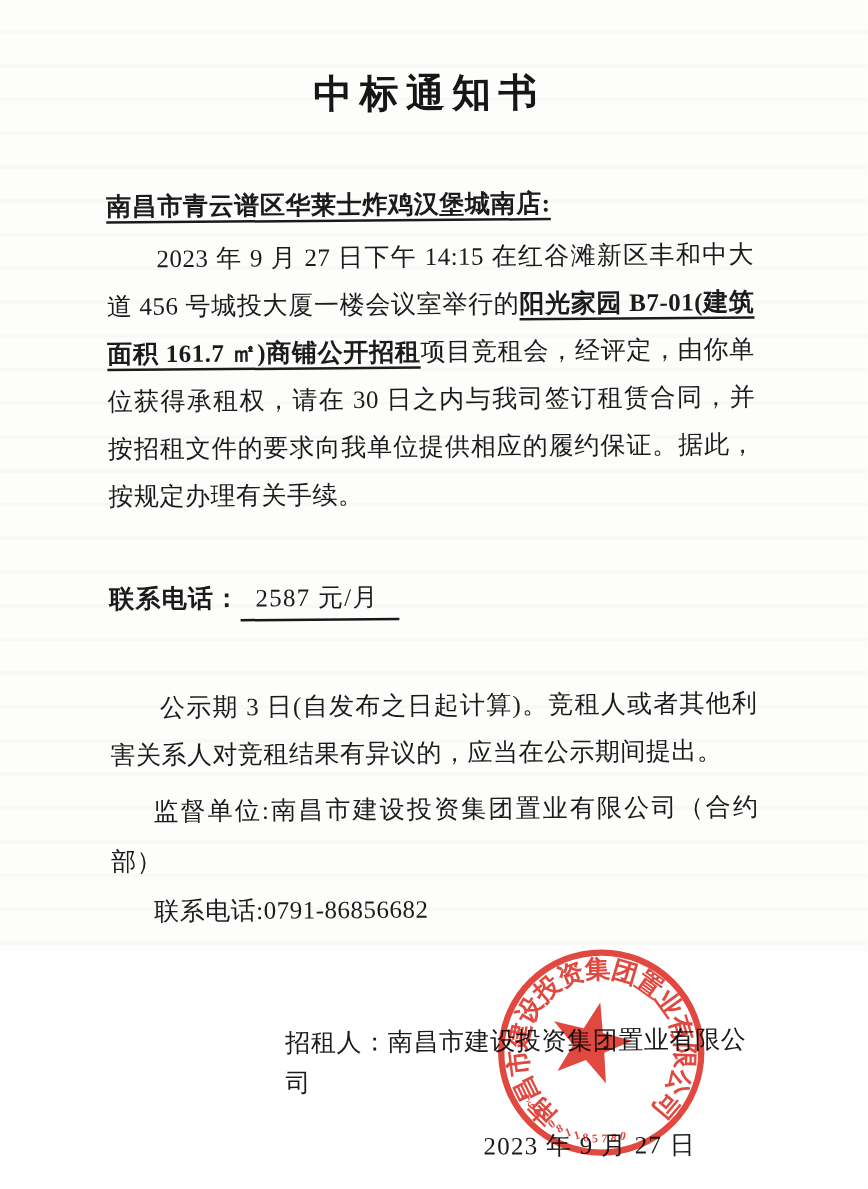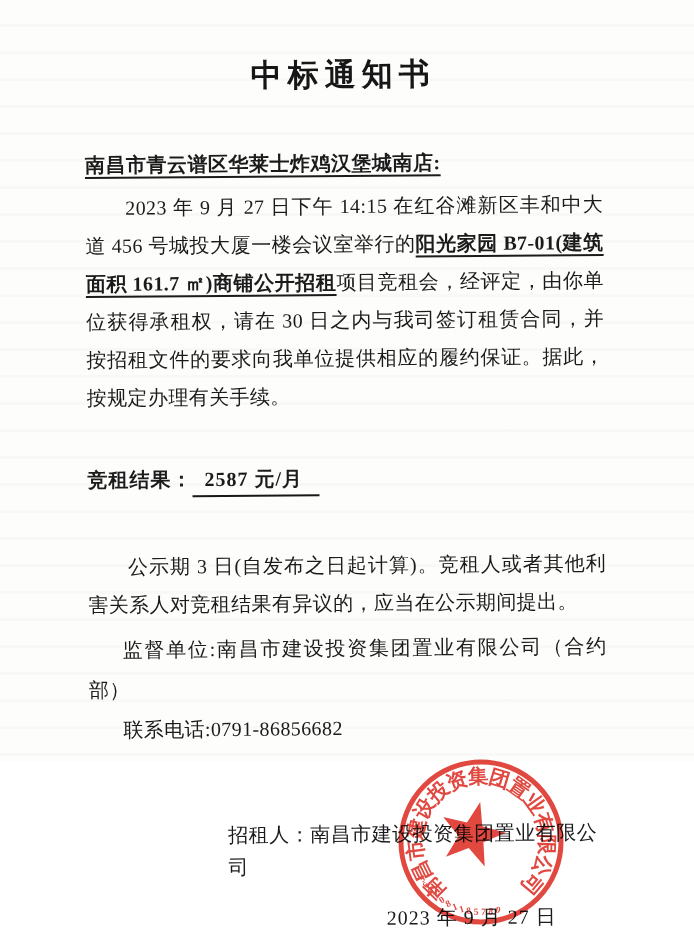--- a/index.html
+++ b/index.html
@@ -47,21 +47,21 @@
     text-underline-offset:5px;
   }
   .result-line{
     margin-top:48px;line-height:30px;
     font-size:20px;font-weight:700;letter-spacing:1px;
   }
   .result-value{
     display:inline-block;
     border-bottom:2px solid #181818;
     padding:0 16px 1px 12px;
-    font-weight:700;
+    font-weight:400;
   }
   .publicity{margin-top:50px;}
   .tail{margin-top:6px;}
   .tail .para{line-height:40px;text-indent:1.7em;}
   .issuer-line{
     margin-top:70px;margin-left:138px;
     font-size:20px;line-height:32px;letter-spacing:0.5px;
   }
   .date-line{
     margin-top:22px;margin-left:296px;
@@ -83,21 +83,21 @@
 
 <div class="page">
   <div class="content">
 
     <h1 class="title">中标通知书</h1>
 
     <div class="recipient">南昌市青云谱区华莱士炸鸡汉堡城南店:</div>
 
     <p class="para p1"><span>2023 年 9 月 27 日下午 14:15 在红谷滩新区丰和中大道 456 号城投大厦一楼会议室举行的</span><span class="hl">阳光家园 B7-01(建筑面积 161.7 ㎡)商铺公开招租</span><span>项目竞租会，经评定，由你单位获得承租权，请在 30 日之内与我司签订租赁合同，并按招租文件的要求向我单位提供相应的履约保证。据此，按规定办理有关手续。</span></p>
 
-    <div class="result-line"><span>竞租结果：</span><span class="result-value">2587 元/月</span></div>
+    <div class="result-line"><span>联系电话：</span><span class="result-value">2587 元/月</span></div>
 
     <p class="para publicity">公示期 3 日(自发布之日起计算)。竞租人或者其他利害关系人对竞租结果有异议的，应当在公示期间提出。</p>
 
     <div class="tail">
       <p class="para">监督单位:南昌市建设投资集团置业有限公司（合约部）</p>
       <p class="para">联系电话:0791-86856682</p>
     </div>
 
     <div class="issuer-line"><span>招租人：</span><span>南昌市建设投资集团置业有限公司</span></div>
 

